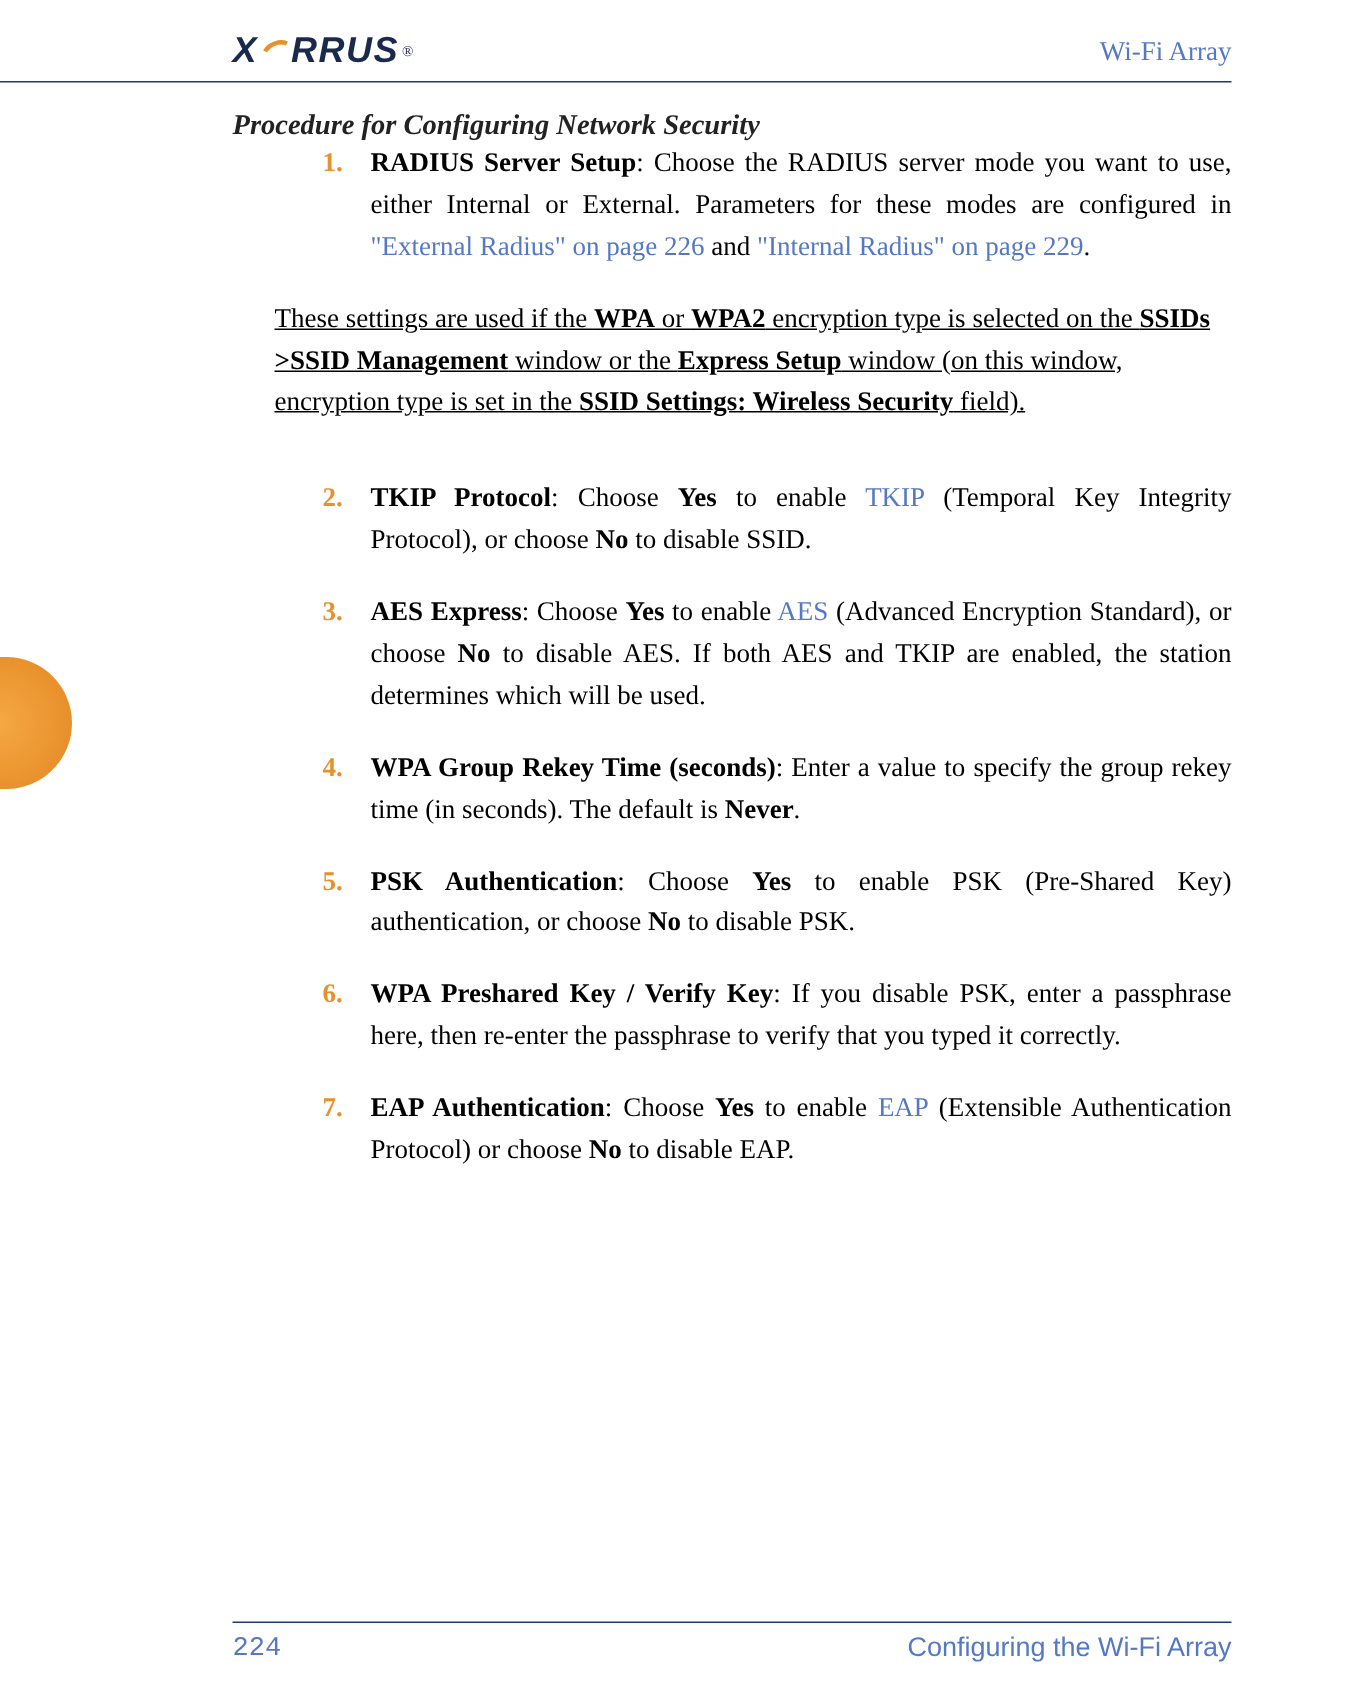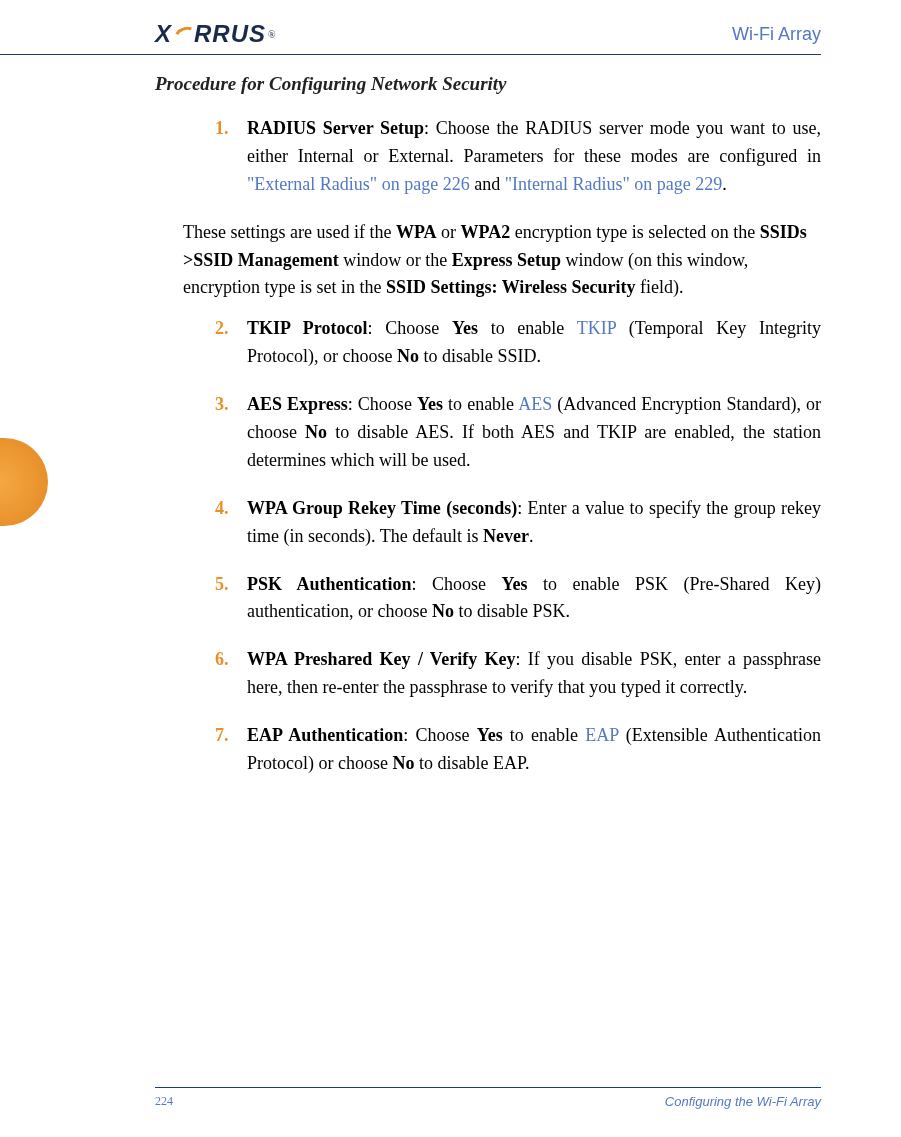--- a/index.html
+++ b/index.html
@@ -36,32 +36,31 @@
       letter-spacing: 1px;
       color: #1a2a4a;
       font-style: italic;
     }
     .logo-reg {
       font-size: 10px;
       vertical-align: super;
       color: #1a2a4a;
     }
     .header-right {
-      font-family: Liberation Sans, sans-serif;
+      font-family: Liberation Serif, serif;
       color: #5478c4;
       font-size: 18px;
     }
     .content {
       padding-left: 155px;
     }
     .procedure-title {
       font-style: italic;
       font-weight: bold;
       font-size: 19px;
-      margin-bottom: 20px;
       color: #222;
     }
     .list {
       padding-left: 60px;
     }
     .list-item {
       display: flex;
       margin-bottom: 20px;
       font-size: 18px;
       line-height: 1.55;
@@ -81,22 +80,23 @@
     .section-sub {
       font-weight: bold;
       font-size: 18px;
       margin-bottom: 12px;
       margin-top: 4px;
       padding-left: 28px;
     }
     .section-para {
       font-size: 18px;
       line-height: 1.55;
-      margin-bottom: 13px;
+      margin-bottom: 36px;
       padding-left: 28px;
+      text-decoration: underline;
     }
     .side-tab {
       position: absolute;
       left: 0;
       top: 438px;
       width: 48px;
       height: 88px;
       overflow: hidden;
     }
     .side-tab-inner {
@@ -113,29 +113,28 @@
       bottom: 28px;
       left: 155px;
       right: 80px;
       border-top: 1.5px solid #1a3d7a;
       padding-top: 6px;
       display: flex;
       justify-content: space-between;
       align-items: center;
     }
     .page-num {
-      font-family: Liberation Serif, serif;
+      font-family: Liberation Mono, monospace;
       color: #5478c4;
-      font-size: 12px;
+      font-size: 18px;
     }
     .footer-right {
       font-family: "Trebuchet MS", sans-serif;
       color: #5478c4;
-      font-size: 13px;
-      font-style: italic;
+      font-size: 18px;
     }
     .logo-swoosh {
       display: inline-block;
       width: 18px;
       height: 18px;
       position: relative;
     }
     .logo-swoosh::before {
       content: "";
       position: absolute;

